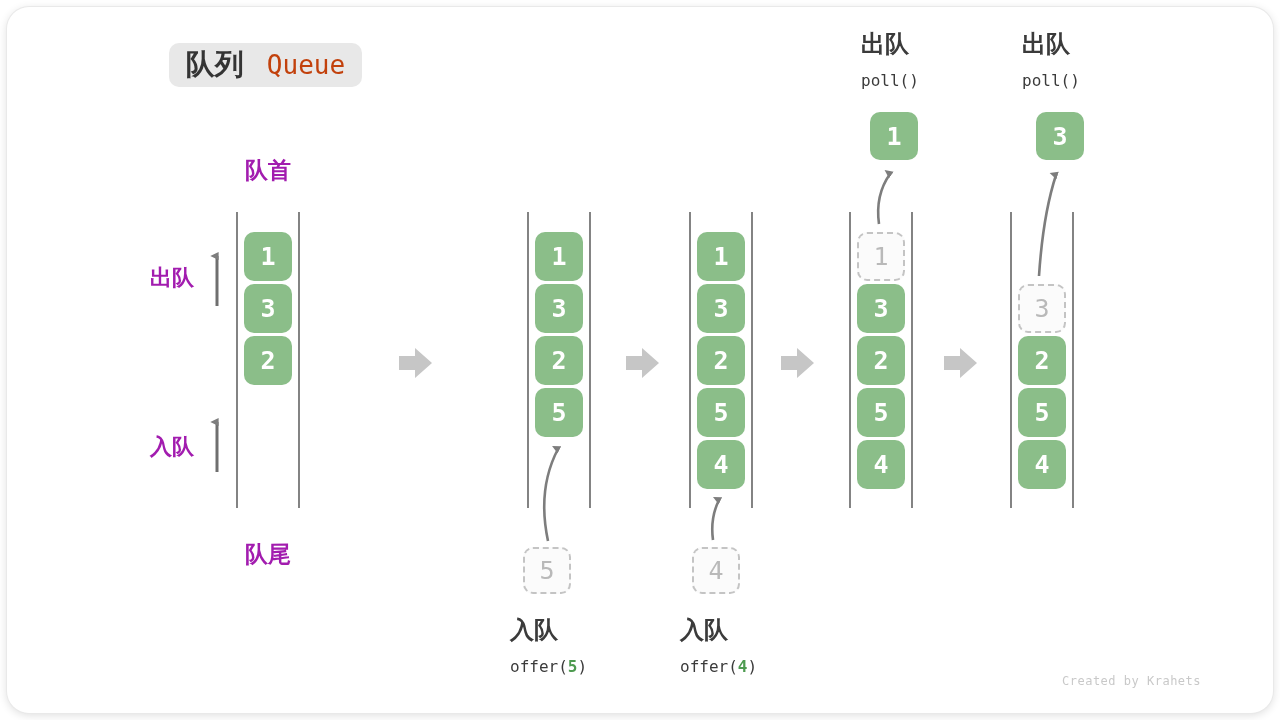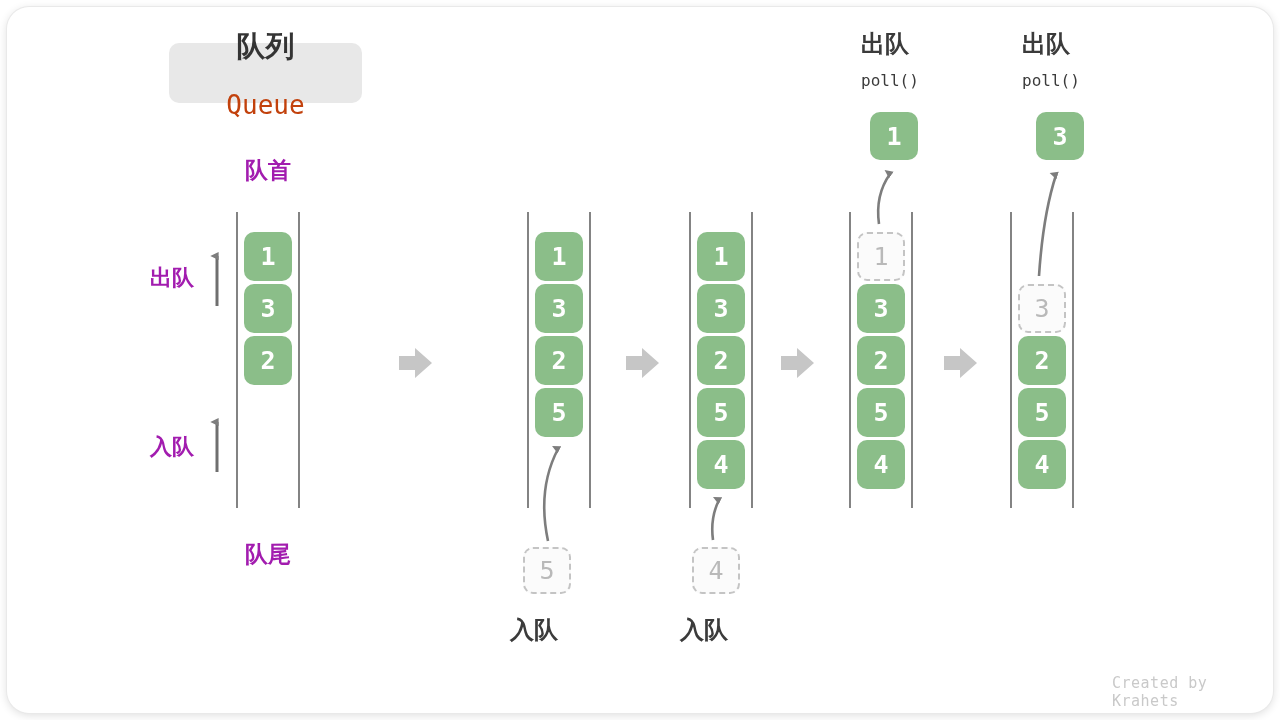--- a/index.html
+++ b/index.html
@@ -1,41 +1,41 @@
 <!DOCTYPE html>
 <html style="--cell-green: #8bbe89; --code-green: #4e9b50; --badge-bg: #e8e8e8;"><head>
 <meta charset="utf-8">
 <style>
   html,body{margin:0;padding:0;background:#ffffff;}
   .stage{position:relative;width:1280px;height:720px;font-family:"Liberation Sans",sans-serif;overflow:hidden;}
   .card{position:absolute;left:7px;top:7px;right:7px;bottom:7px;background:#fff;border-radius:22px;
         box-shadow:0 0 0 1px #e9e9e9, 0 2px 10px rgba(0,0,0,.14);}
   svg.overlay{position:absolute;left:0;top:0;width:1280px;height:720px;pointer-events:none;}
 
-  .badge{position:absolute;left:169px;top:43px;width:193px;height:60px;background:var(--badge-bg,#e8e8e8);
-         border-radius:10px;display:flex;align-items:center;justify-content:center;gap:23px;flex-direction:column;}
+  .badge{position:absolute;left:169px;top:43px;width:193px;height:44px;background:var(--badge-bg,#e8e8e8);
+         border-radius:10px;display:flex;align-items:center;justify-content:center;gap:23px;}
   .badge .zh{font-size:29px;font-weight:700;color:#343434;}
   .badge .en{font-family:"DejaVu Sans Mono",monospace;font-size:26px;color:#c2410c;}
 
   .lbl{position:absolute;font-weight:700;color:#a21caf;font-size:23px;white-space:nowrap;}
   .lbl.center{transform:translateX(-50%);}
 
   .cell{position:absolute;width:48px;height:49px;border-radius:10px;box-sizing:border-box;
         display:flex;align-items:center;justify-content:center;
         font-family:"DejaVu Sans Mono",monospace;font-size:25px;font-weight:700;}
   .cell.solid{background:var(--cell-green,#8bbe89);color:#ffffff;}
   .cell.dashed{border:2px dashed #c4c4c4;background:#fbfbfb;color:#b9b9b9;font-weight:400;}
 
   .anno{position:absolute;color:#3b3b3b;white-space:nowrap;}
   .anno .l1{display:block;font-size:24px;font-weight:700;line-height:36px;}
   .anno .l2{display:block;font-family:"DejaVu Sans Mono",monospace;font-size:16px;line-height:37px;}
   .anno .arg{color:var(--code-green,#4e9b50);font-weight:700;}
 
-  .watermark{position:absolute;left:1112px;top:674px;font-family:"DejaVu Sans Mono",monospace;
-             font-size:15px;color:#c9c9c9;letter-spacing:.5px;}
+  .watermark{position:absolute;left:1062px;top:674px;font-family:"DejaVu Sans Mono",monospace;
+             font-size:12px;color:#c9c9c9;letter-spacing:.5px;}
 </style>
 </head>
 <body>
 
 <div class="stage">
   <div class="card"></div>
 
   <svg class="overlay" viewBox="0 0 1280 720">
     <defs>
       <marker id="ah" markerWidth="9" markerHeight="9" refX="4.5" refY="7.2" orient="auto-start-reverse" markerUnits="userSpaceOnUse">
@@ -90,29 +90,31 @@
       <div class="cell solid" style="left: 244px; top: 232px;">1</div>
       <div class="cell solid" style="left: 244px; top: 284px;">3</div>
       <div class="cell solid" style="left: 244px; top: 336px;">2</div>
       <div class="cell solid" style="left: 535px; top: 232px;">1</div>
       <div class="cell solid" style="left: 535px; top: 284px;">3</div>
       <div class="cell solid" style="left: 535px; top: 336px;">2</div>
       <div class="cell solid" style="left: 535px; top: 388px;">5</div>
       <div class="cell dashed" style="left: 523px; top: 547px; height: 47px;">5</div>
       <div class="anno" style="left: 510px; top: 612px;">
         <span class="l1">入队</span>
+        <span class="l2"><span>offer(</span><span class="arg">5</span><span>)</span></span>
       </div>
       <div class="cell solid" style="left: 697px; top: 232px;">1</div>
       <div class="cell solid" style="left: 697px; top: 284px;">3</div>
       <div class="cell solid" style="left: 697px; top: 336px;">2</div>
       <div class="cell solid" style="left: 697px; top: 388px;">5</div>
       <div class="cell solid" style="left: 697px; top: 440px;">4</div>
       <div class="cell dashed" style="left: 692px; top: 547px; height: 47px;">4</div>
       <div class="anno" style="left: 680px; top: 612px;">
         <span class="l1">入队</span>
+        <span class="l2"><span>offer(</span><span class="arg">4</span><span>)</span></span>
       </div>
       <div class="cell dashed" style="left: 857px; top: 232px;">1</div>
       <div class="cell solid" style="left: 857px; top: 284px;">3</div>
       <div class="cell solid" style="left: 857px; top: 336px;">2</div>
       <div class="cell solid" style="left: 857px; top: 388px;">5</div>
       <div class="cell solid" style="left: 857px; top: 440px;">4</div>
       <div class="cell solid" style="left: 870px; top: 112px; height: 48px;">1</div>
       <div class="anno" style="left: 861px; top: 26px;">
         <span class="l1">出队</span>
         <span class="l2">poll()</span>

